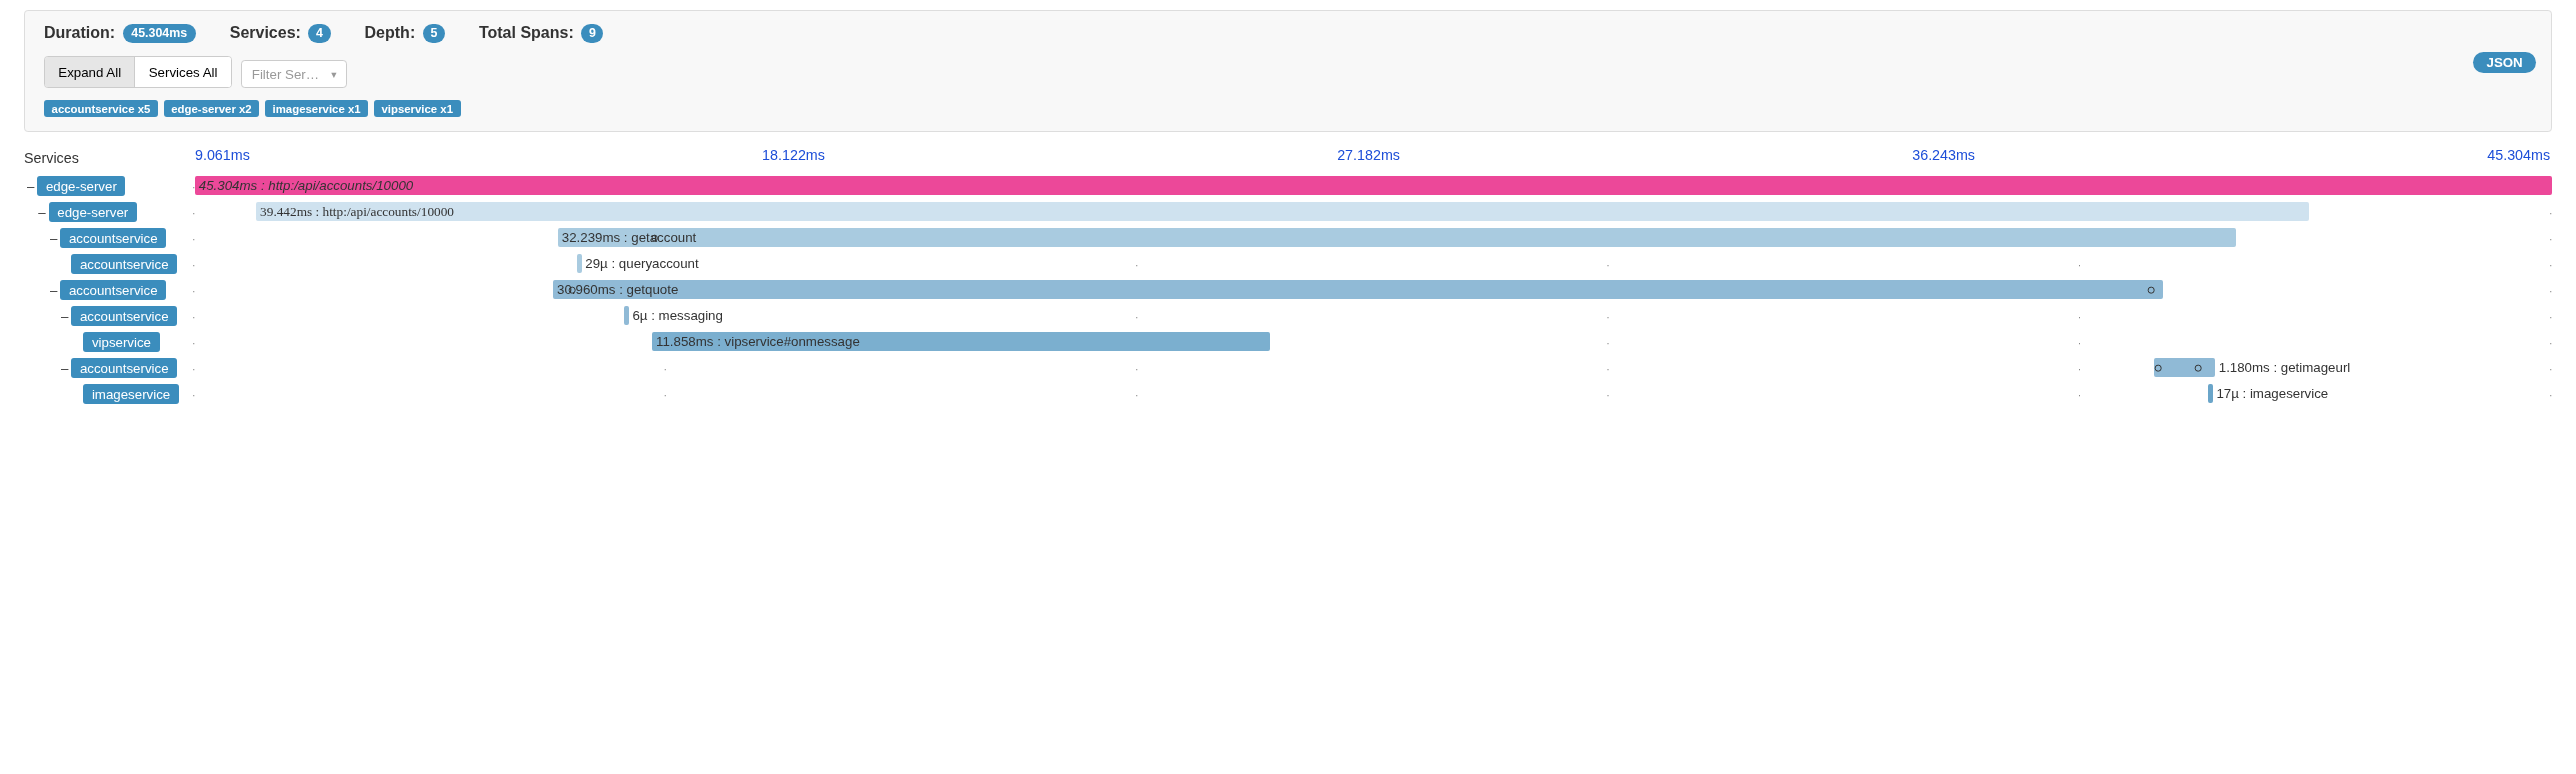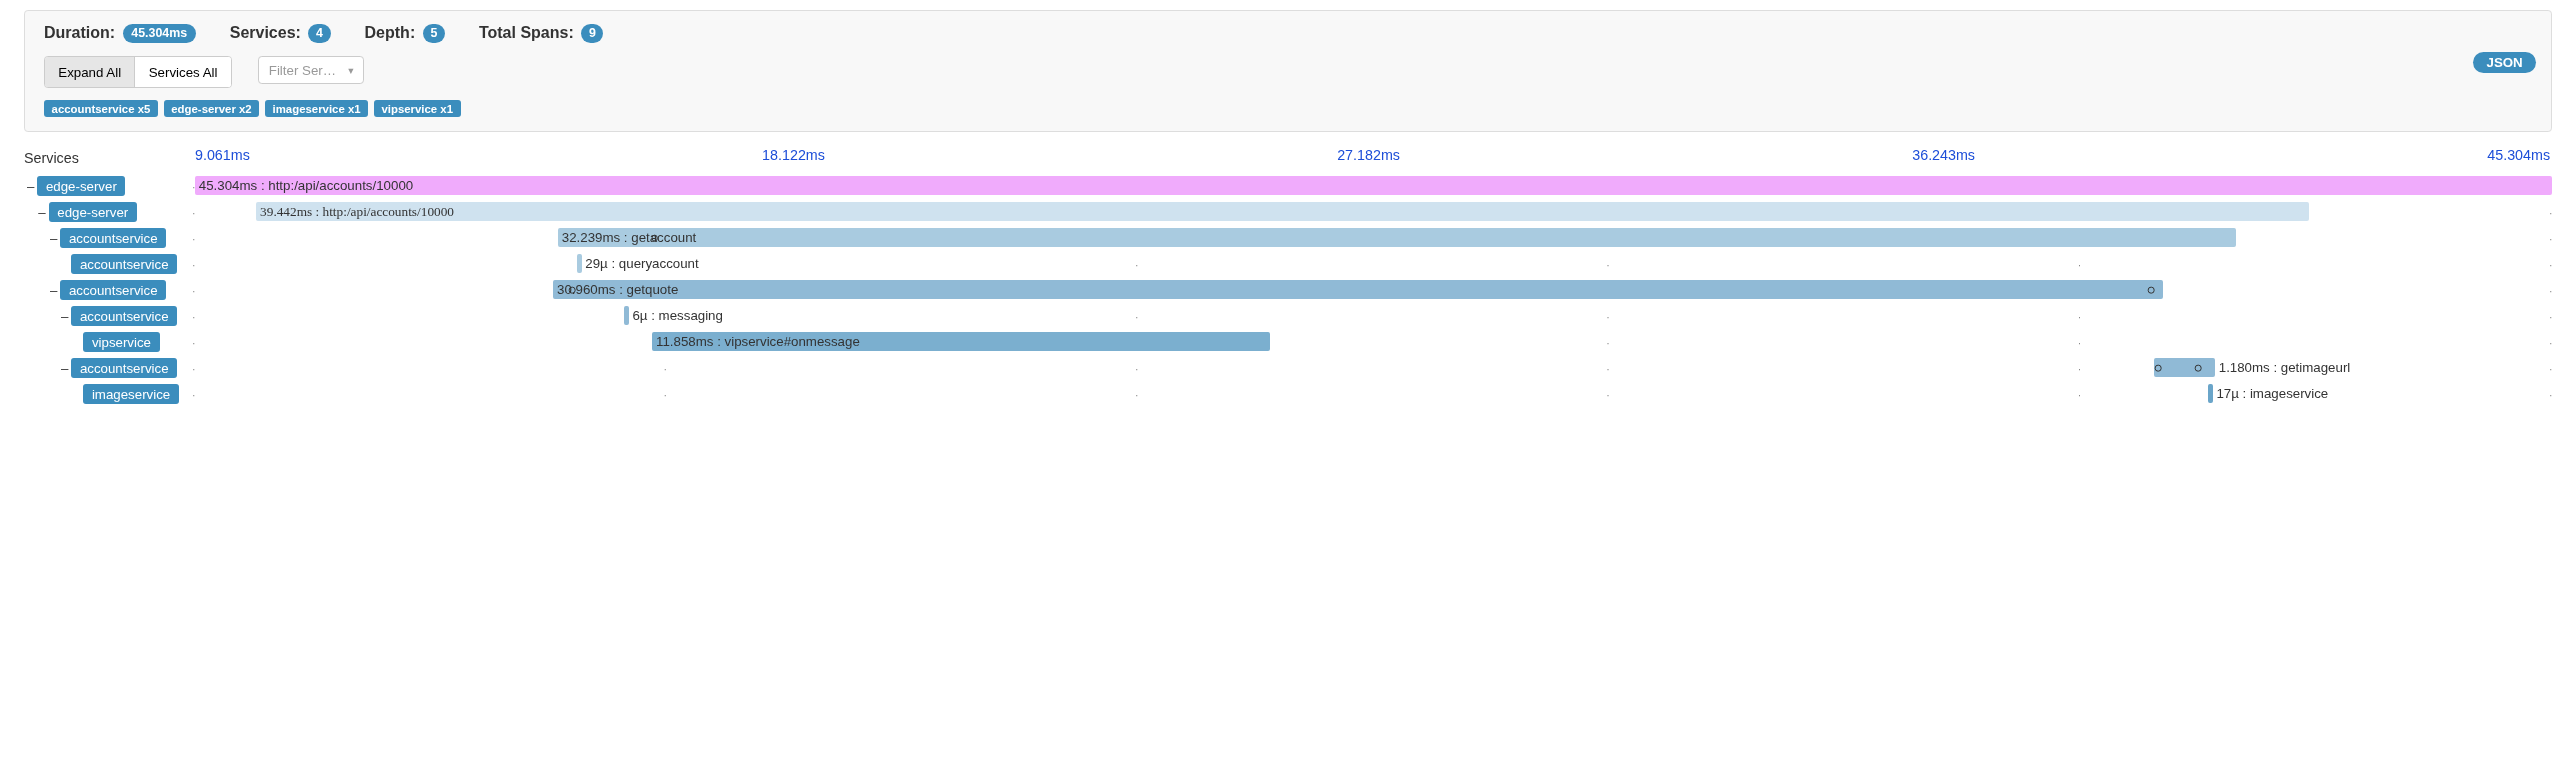--- a/index.html
+++ b/index.html
@@ -3,21 +3,21 @@
 <meta charset="utf-8">
 <style>
 * { box-sizing: border-box; margin: 0; padding: 0; }
 body { font-family: -apple-system, "Helvetica Neue", Arial, sans-serif; font-size: 13.3px; color: #333; background: #fff; padding: 9.5px 24px 28.5px; }
 .summary-panel { border: 1px solid #ddd; border-radius: 3.8px; background: #f8f8f8; padding: 13.3px 19px 13.3px; margin-bottom: 15px; position: relative; }
 .stats-row { display: flex; align-items: flex-start; gap: 34px; margin-bottom: 13.3px; }
 .stat-item { display: flex; align-items: center; gap: 7.6px; font-size: 16px; font-weight: 700; color: #333; }
 .badge { display: inline-flex; align-items: center; justify-content: center; background: #3b8dbd; color: #fff; font-size: 12.4px; font-weight: 700; border-radius: 9.5px; padding: 1.9px 8.6px; min-width: 19px; height: 19px; }
 .badge-small { min-width: 19px; padding: 1.9px 7.6px; border-radius: 9.5px; }
 .json-btn { position: absolute; right: 15px; top: 13.3px; background: #3b8dbd; color: #fff; font-weight: 700; font-size: 13.3px; border: none; border-radius: 11.4px; padding: 2.9px 13.3px; cursor: pointer; margin-top: 28px; }
-.controls-row { display: flex; align-items: flex-start; gap: 17px; margin-bottom: 11.4px; }
+.controls-row { display: flex; align-items: flex-end; gap: 0; margin-bottom: 11.4px; }
 .btn-group { display: inline-flex; border: 1px solid #ccc; border-radius: 3.8px; overflow: hidden; margin-right: 9.5px; }
 .btn-group button { background: #fff; border: none; padding: 7.6px 13.3px; font-size: 13.3px; cursor: pointer; border-right: 1px solid #ccc; }
 .btn-group button:last-child { border-right: none; }
 .btn-group button.active { background: #e6e6e6; }
 .filter-select { border: 1px solid #ccc; border-radius: 3.8px; padding: 5.7px 27px 5.7px 9.5px; font-size: 13.3px; color: #999; background: #fff; cursor: pointer; position: relative; display: inline-flex; align-items: center; min-width: 105px; }
 .filter-select::after { content: "▾"; position: absolute; right: 9.5px; color: #999; font-size: 10.5px; }
 .tags-row { display: flex; gap: 5.7px; flex-wrap: wrap; }
 .tag { background: #3b8dbd; color: #fff; font-size: 11.4px; font-weight: 700; padding: 2.9px 7.6px; border-radius: 2.9px; }
 .trace-area { display: flex; }
 .left-col { width: 171px; flex-shrink: 0; padding-right: 7.6px; }
@@ -27,21 +27,21 @@
 .axis-row { display: flex; height: 23px; margin-bottom: 3.8px; }
 .axis-cell { flex: 1; text-align: right; font-size: 14.3px; color: #1d4ed8; padding-right: 1.9px; }
 .axis-cell:first-child { flex: 0 0 0; }
 .svc-row { display: flex; align-items: center; height: 25px; margin-bottom: 1px; white-space: nowrap; }
 .toggle { width: 13.3px; text-align: center; font-size: 13.3px; color: #333; cursor: pointer; user-select: none; flex-shrink: 0; }
 .svc-label { background: #3b8dbd; color: #fff; font-size: 13.3px; padding: 2.9px 8.6px; border-radius: 2.9px; cursor: pointer; white-space: nowrap; }
 .timeline-row { position: relative; height: 25px; margin-bottom: 1px; }
 .tick { position: absolute; top: 8.6px; font-size: 10.5px; color: #888; user-select: none; line-height: 1; }
 .span-bar { position: absolute; top: 2.9px; height: 19px; display: flex; align-items: center; font-size: 13.3px; color: #333; white-space: nowrap; padding-left: 3.8px; border-radius: 1.9px; cursor: pointer; overflow: visible; }
 .span-label-out { position: absolute; left: 100%; top: 0; height: 100%; display: flex; align-items: center; padding-left: 3.8px; white-space: nowrap; color: #333; }
-.c0 { background: #f0abfc; }
+.c0 { background: #ec4899; font-style: italic; }
 .c1 { background: #cfe2ef; }
 .c2 { background: #a9cbe0; }
 .c3 { background: #90bad6; }
 .c4 { background: #7bafcf; }
 .c5 { background: #6aa5c9; }
 .dot-marker { position: absolute; width: 6.7px; height: 6.7px; border: 1.4px solid #333; border-radius: 50%; background: transparent; top: 50%; transform: translate(-50%, -50%); }
 </style>
 </head>
 <body>
 

